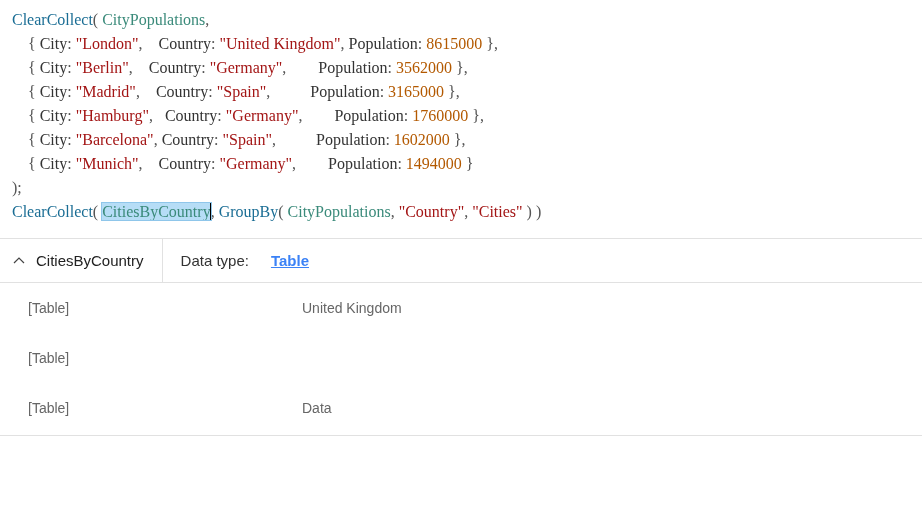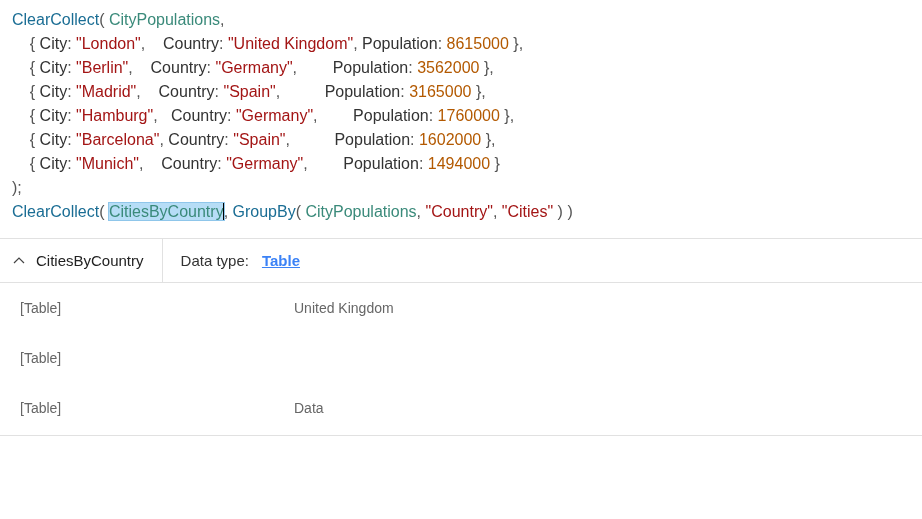--- a/index.html
+++ b/index.html
@@ -9,21 +9,21 @@
     }
     body {
       font-family: "Segoe UI", Arial, sans-serif;
       background: #ffffff;
       width: 922px;
       height: 519px;
       overflow: hidden;
     }
     .code-editor {
       padding: 8px 12px 14px 12px;
-      font-family: Liberation Sans, sans-serif;
+      font-family: Liberation Serif, serif;
       font-size: 16px;
       line-height: 24px;
       white-space: pre;
       color: #333333;
       border-bottom: 1px solid #e1e1e1;
     }
     .tok-func { color: #1a6d94; }
     .tok-ident { color: #3a8a7a; }
     .tok-prop { color: #333333; }
     .tok-str { color: #a31515; }
@@ -64,21 +64,21 @@
       height: 14px;
       display: inline-flex;
       align-items: center;
       justify-content: center;
     }
     .chevron-up svg { display: block; }
     .info-right {
       display: flex;
       align-items: center;
       padding-left: 18px;
-      gap: 13px;
+      gap: 22px;
     }
     .info-label { color: #333; }
     .info-value { font-weight: 600; color: #3b82f6; text-decoration: underline; }
 
     .table-area {
       padding: 0 0 0 0;
     }
     .table-header {
       display: flex;
       border-bottom: 1px solid #e1e1e1;
@@ -91,21 +91,21 @@
     .col-cities { width: 274px; }
     .col-country { flex: 0 0 auto; width: 280px; }
     .table-row {
       display: flex;
       font-size: 14px;
       color: #666666;
       height: 50px;
       align-items: center;
     }
     .table-row .col {
-      padding-left: 20px;
+      padding-left: 28px;
     }
     .table-footer-line {
       border-top: 1px solid #e1e1e1;
       margin-top: 2px;
     }
   </style>
 </head>
 <body>
 
 <div class="code-editor"><span class="tok-func">ClearCollect</span><span class="tok-punc">( </span><span class="tok-ident">CityPopulations</span><span class="tok-punc">,</span>

